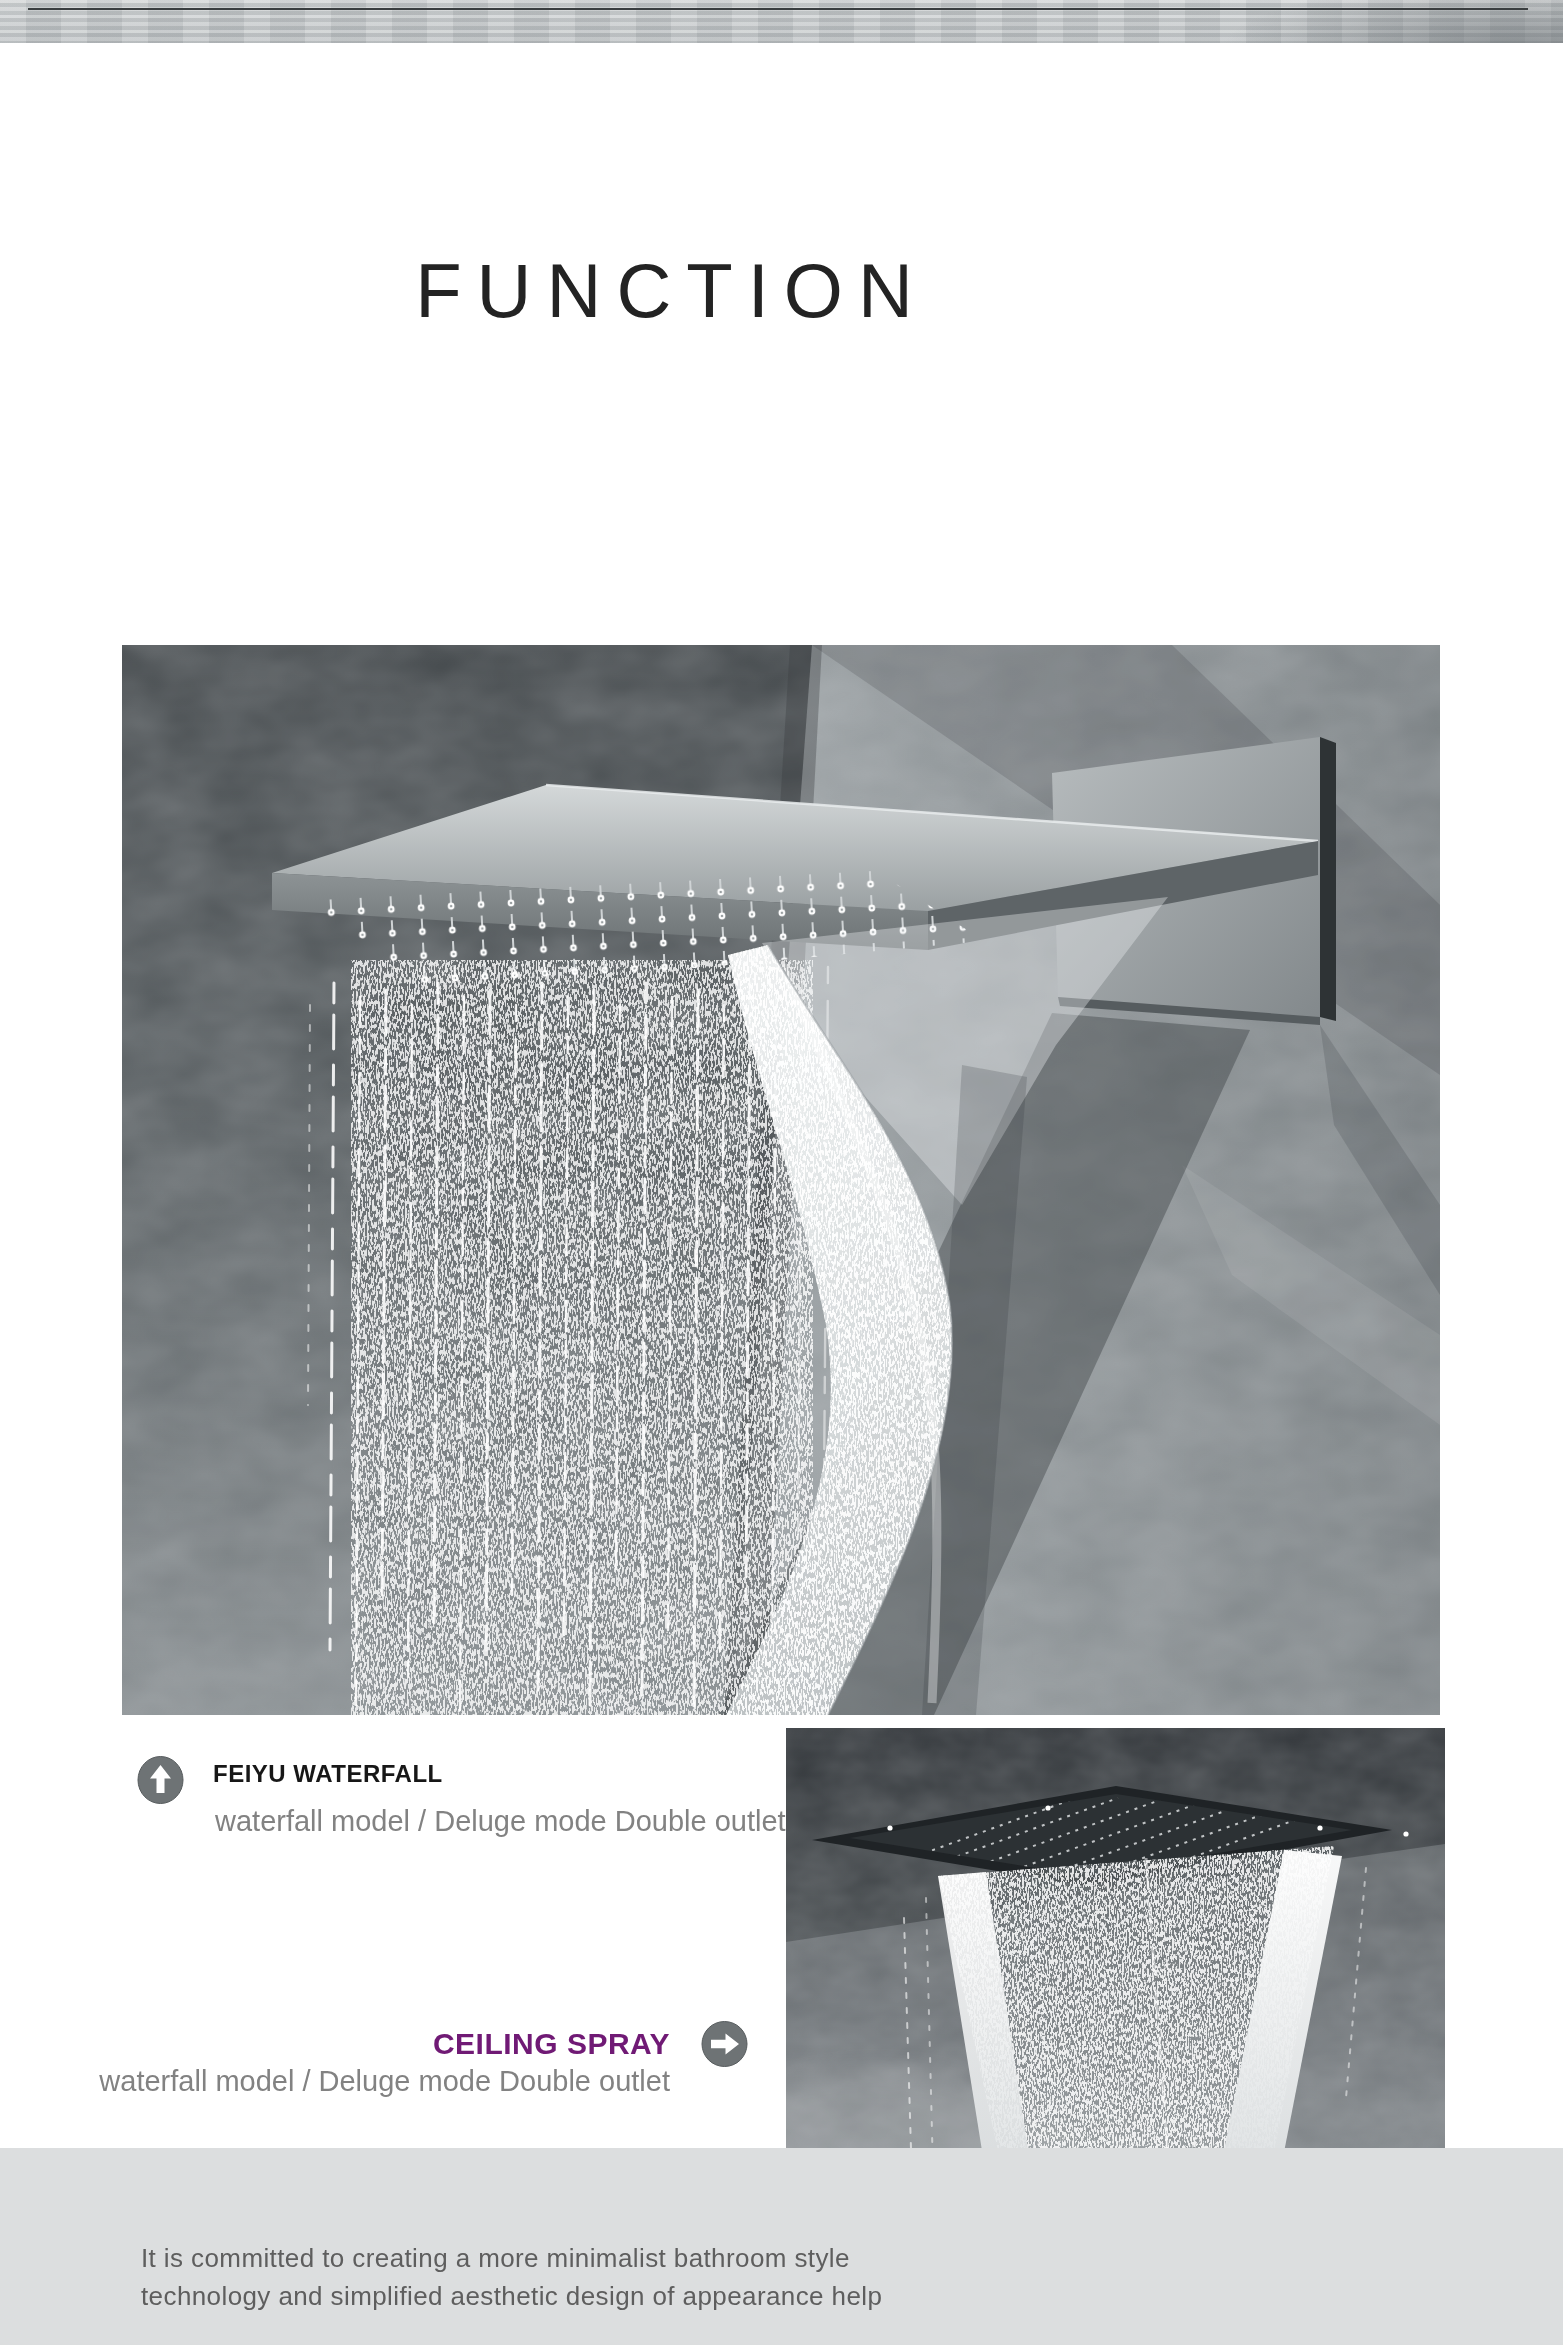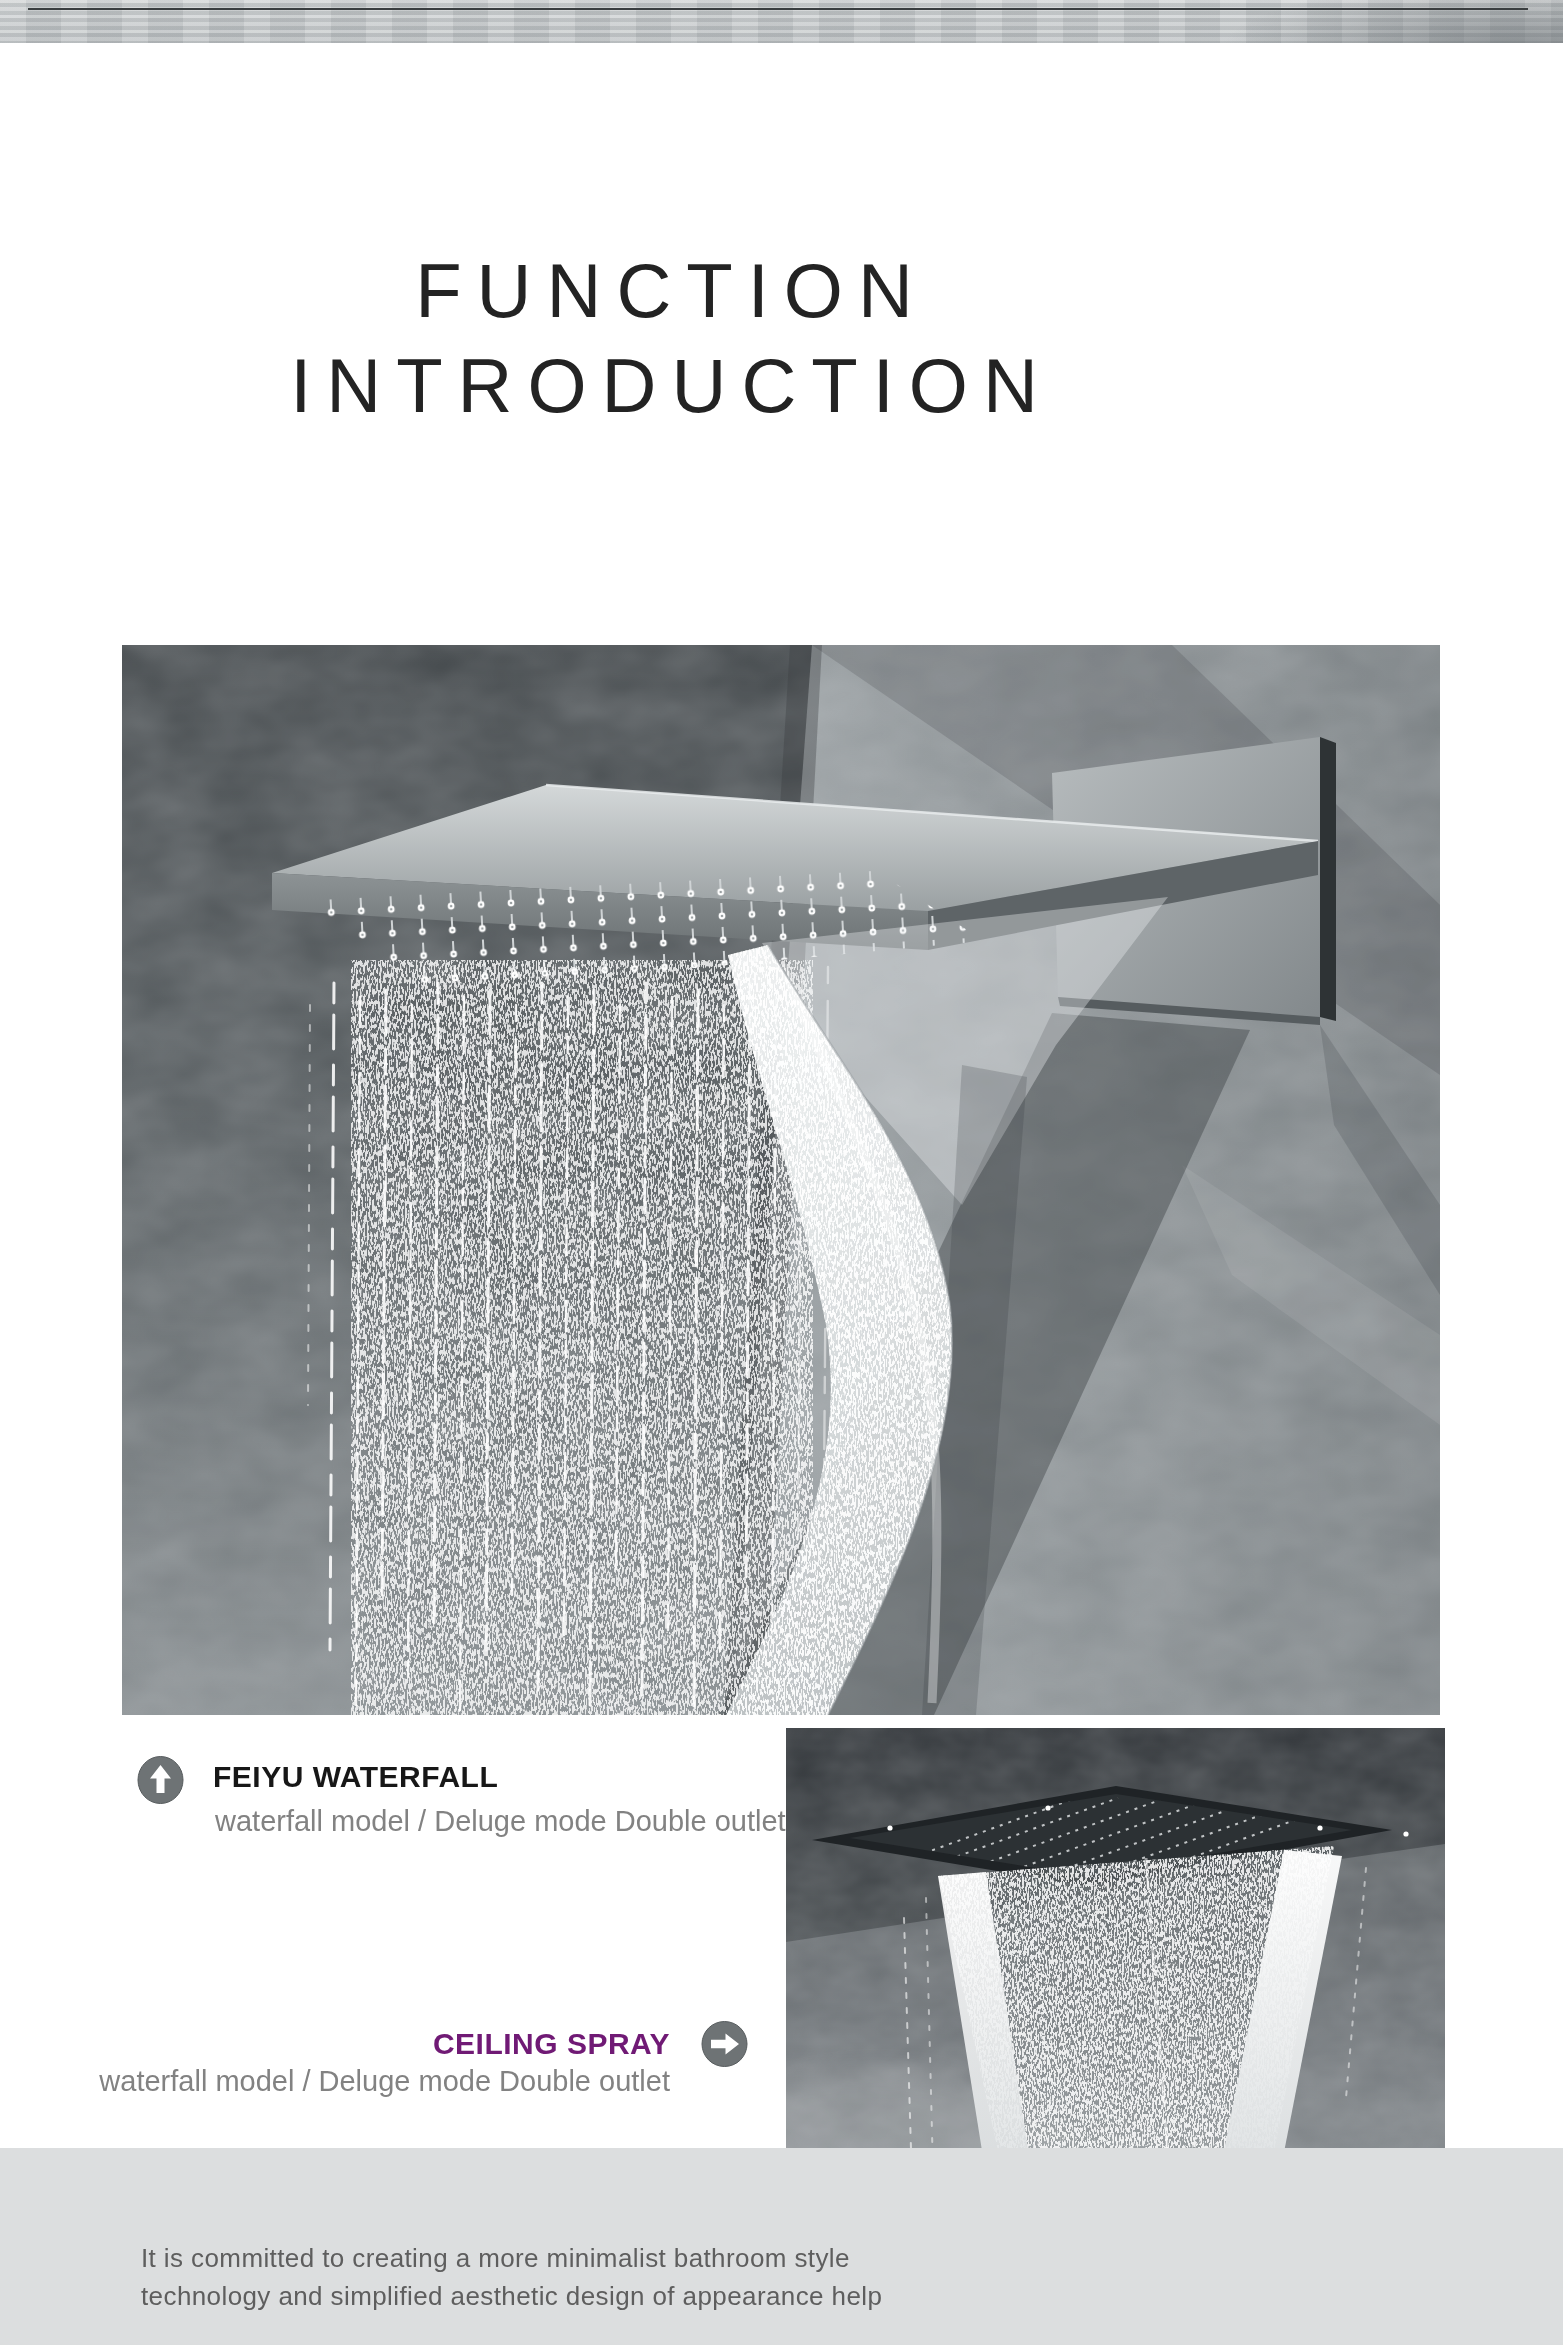--- a/index.html
+++ b/index.html
@@ -21,21 +21,21 @@
   .page-title{
     position:absolute;left:0;top:243px;width:1343px;text-align:center;
     font-size:76px;line-height:95px;letter-spacing:15px;font-weight:300;color:#232323;
   }
   
   .photo-main{position:absolute;left:122px;top:645px;width:1318px;height:1070px;}
   .photo-ceiling{position:absolute;left:786px;top:1728px;width:659px;height:617px;}
   .photo-main svg,.photo-ceiling svg{display:block;width:100%;height:100%;}
   
   .feiyu-icon{position:absolute;left:137px;top:1756px;width:47px;height:48px;}
-  .feiyu-heading{position:absolute;left:213px;top:1760px;font-size:30px;font-weight:bold;letter-spacing:.5px;color:#171717;white-space:nowrap;}
+  .feiyu-heading{position:absolute;left:213px;top:1760px;font-size:24px;font-weight:bold;letter-spacing:.5px;color:#171717;white-space:nowrap;}
   .feiyu-sub{position:absolute;left:215px;top:1805px;font-size:29px;color:#828282;white-space:nowrap;}
   .ceiling-block{position:absolute;right:893px;top:2025px;text-align:right;white-space:nowrap;}
   .ceiling-heading{font-size:30px;font-weight:bold;letter-spacing:.5px;color:#701a75;line-height:38px;}
   .ceiling-line{font-size:29px;color:#828282;line-height:36px;}
   .ceiling-icon{position:absolute;left:701px;top:2021px;width:47px;height:46px;}
   
   .bottom-band{position:absolute;left:0;top:2148px;width:1563px;height:197px;background:#dcdedf;}
   .description{position:absolute;left:130px;top:2239px;font-size:26px;color:#5e5e5e;letter-spacing:.4px;line-height:38px;}
   .description span{display:block;margin-left:11px;}
 </style>
@@ -43,21 +43,20 @@
 <body>
 
 <div id="canvas">
 
   <div class="banner">
     <div class="banner-line"></div>
   </div>
 
   <div class="page-title">
     <div>FUNCTION</div>
-    <div>INTRODUCTION</div>
   </div>
 
   <div class="photo-main">
     <svg viewBox="0 0 1318 1070" preserveAspectRatio="none" aria-hidden="true">
       <defs>
         <linearGradient id="gWall" x1="0" y1="0" x2="0" y2="1">
           <stop offset="0" stop-color="#44494c"></stop>
             <stop offset="0.45" stop-color="#585e61"></stop>
             <stop offset="1" stop-color="#878d90"></stop>
         </linearGradient>

